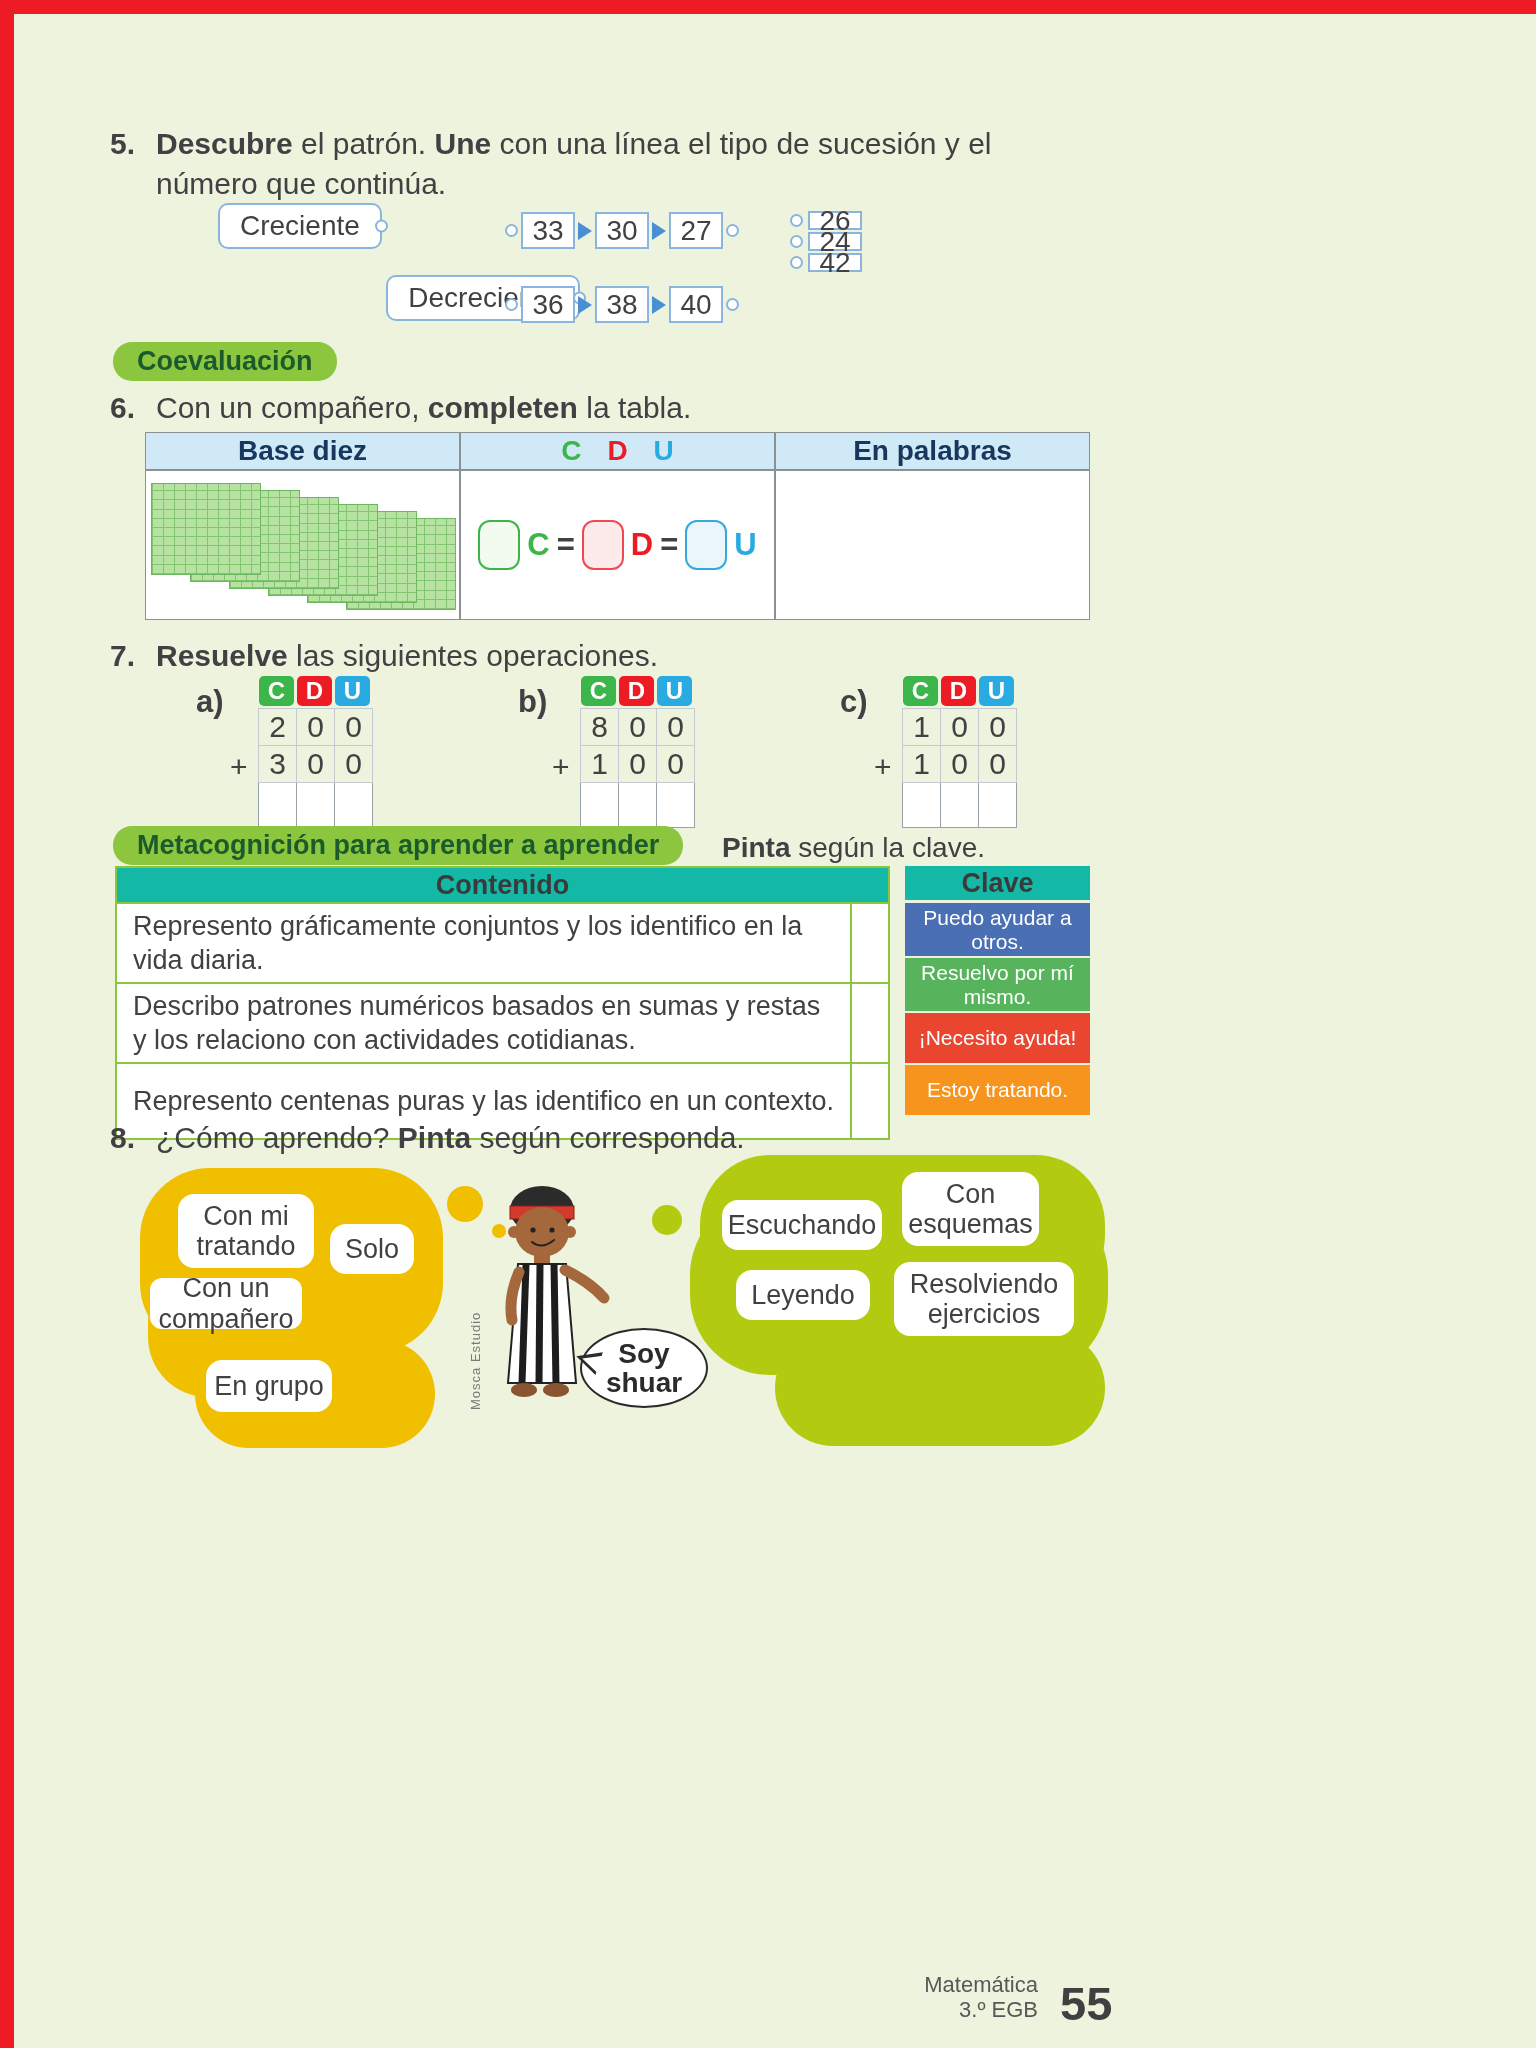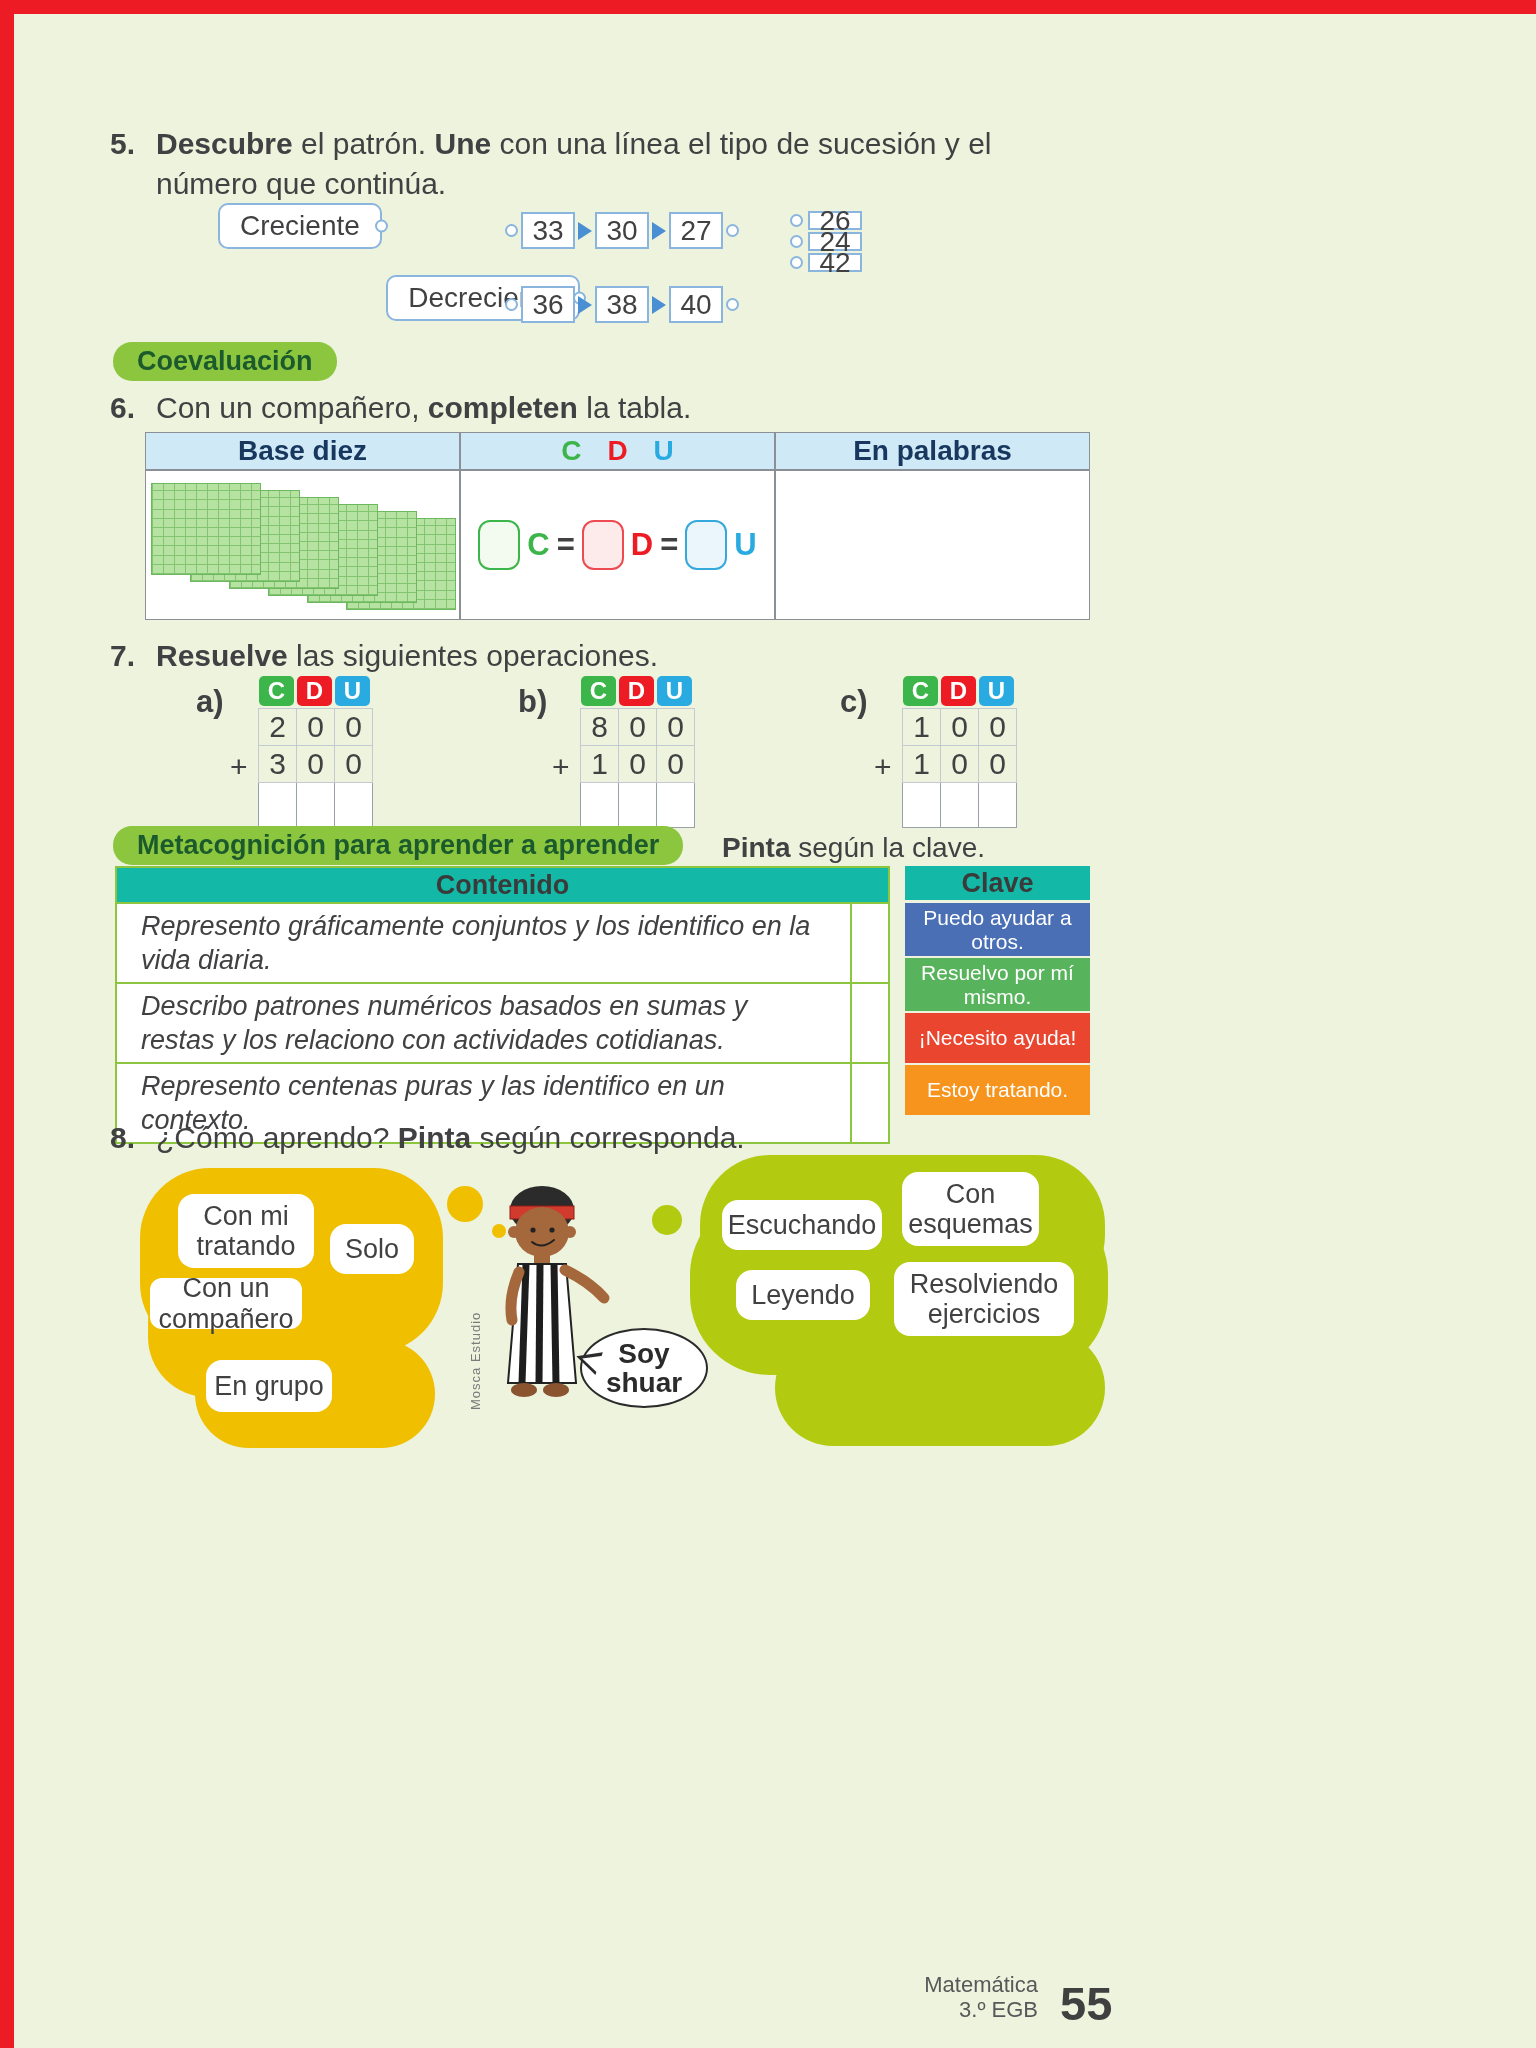--- a/index.html
+++ b/index.html
@@ -62,21 +62,21 @@
   .op-grid td { width:38px; height:37px; border:1px solid #c3cad2; text-align:center; font-size:30px; color:#414042; padding:0; }
   .op-grid tr.ans td { height:45px; background:#fff; border:1px solid #98a0a8; }
   .plus { position:absolute; left:-28px; top:42px; font-size:30px; color:#414042; }
 
   
   .meta-pill { font-size:27px; }
   .pinta { font-size:28px; }
   .mtab { background:#fff; border:2px solid #8cc63e; width:775px; }
   .mhead { background:#14b8a6; height:34px; display:flex; align-items:center; justify-content:center; font-weight:bold; font-size:27px; color:#3a3a3a; }
   .mrow { display:flex; border-top:2px solid #8cc63e; min-height:76px; }
-  .mtext { flex:1; padding:5px 24px; font-size:27px; line-height:1.26; color:#414042; display:flex; align-items:center;font-style:italic; }
+  .mtext { flex:1; padding:5px 16px; font-size:27px; line-height:1.26; color:#414042; display:flex; align-items:center; }
   .mpaint { width:38px; border-left:2px solid #8cc63e; background:#fff; }
   .clave { width:185px; }
   .ckey { min-height:50px; display:flex; align-items:center; justify-content:center; text-align:center; color:#fff; font-size:21px; line-height:1.12; margin-bottom:2px; padding:3px 6px; }
 
   
   .shape { position:absolute; }
   .bub { position:absolute; background:#fff; border-radius:16px; display:flex; align-items:center; justify-content:center; text-align:center; font-size:27px; line-height:1.12; color:#414042; padding:4px 8px; }
   .speech { position:absolute; background:#fff; border:2.5px solid #2b2b2b; border-radius:50%; display:flex; flex-direction:column; align-items:center; justify-content:center; font-weight:bold; font-size:28px; line-height:1.05; color:#2b2b2b; }
   .speech::before { content:""; position:absolute; left:-18px; top:16px; border:12px solid transparent; border-right:24px solid #2b2b2b; transform:rotate(18deg); }
   .speech::after { content:""; position:absolute; left:-9px; top:21px; border:9px solid transparent; border-right:19px solid #fff; transform:rotate(18deg); }

